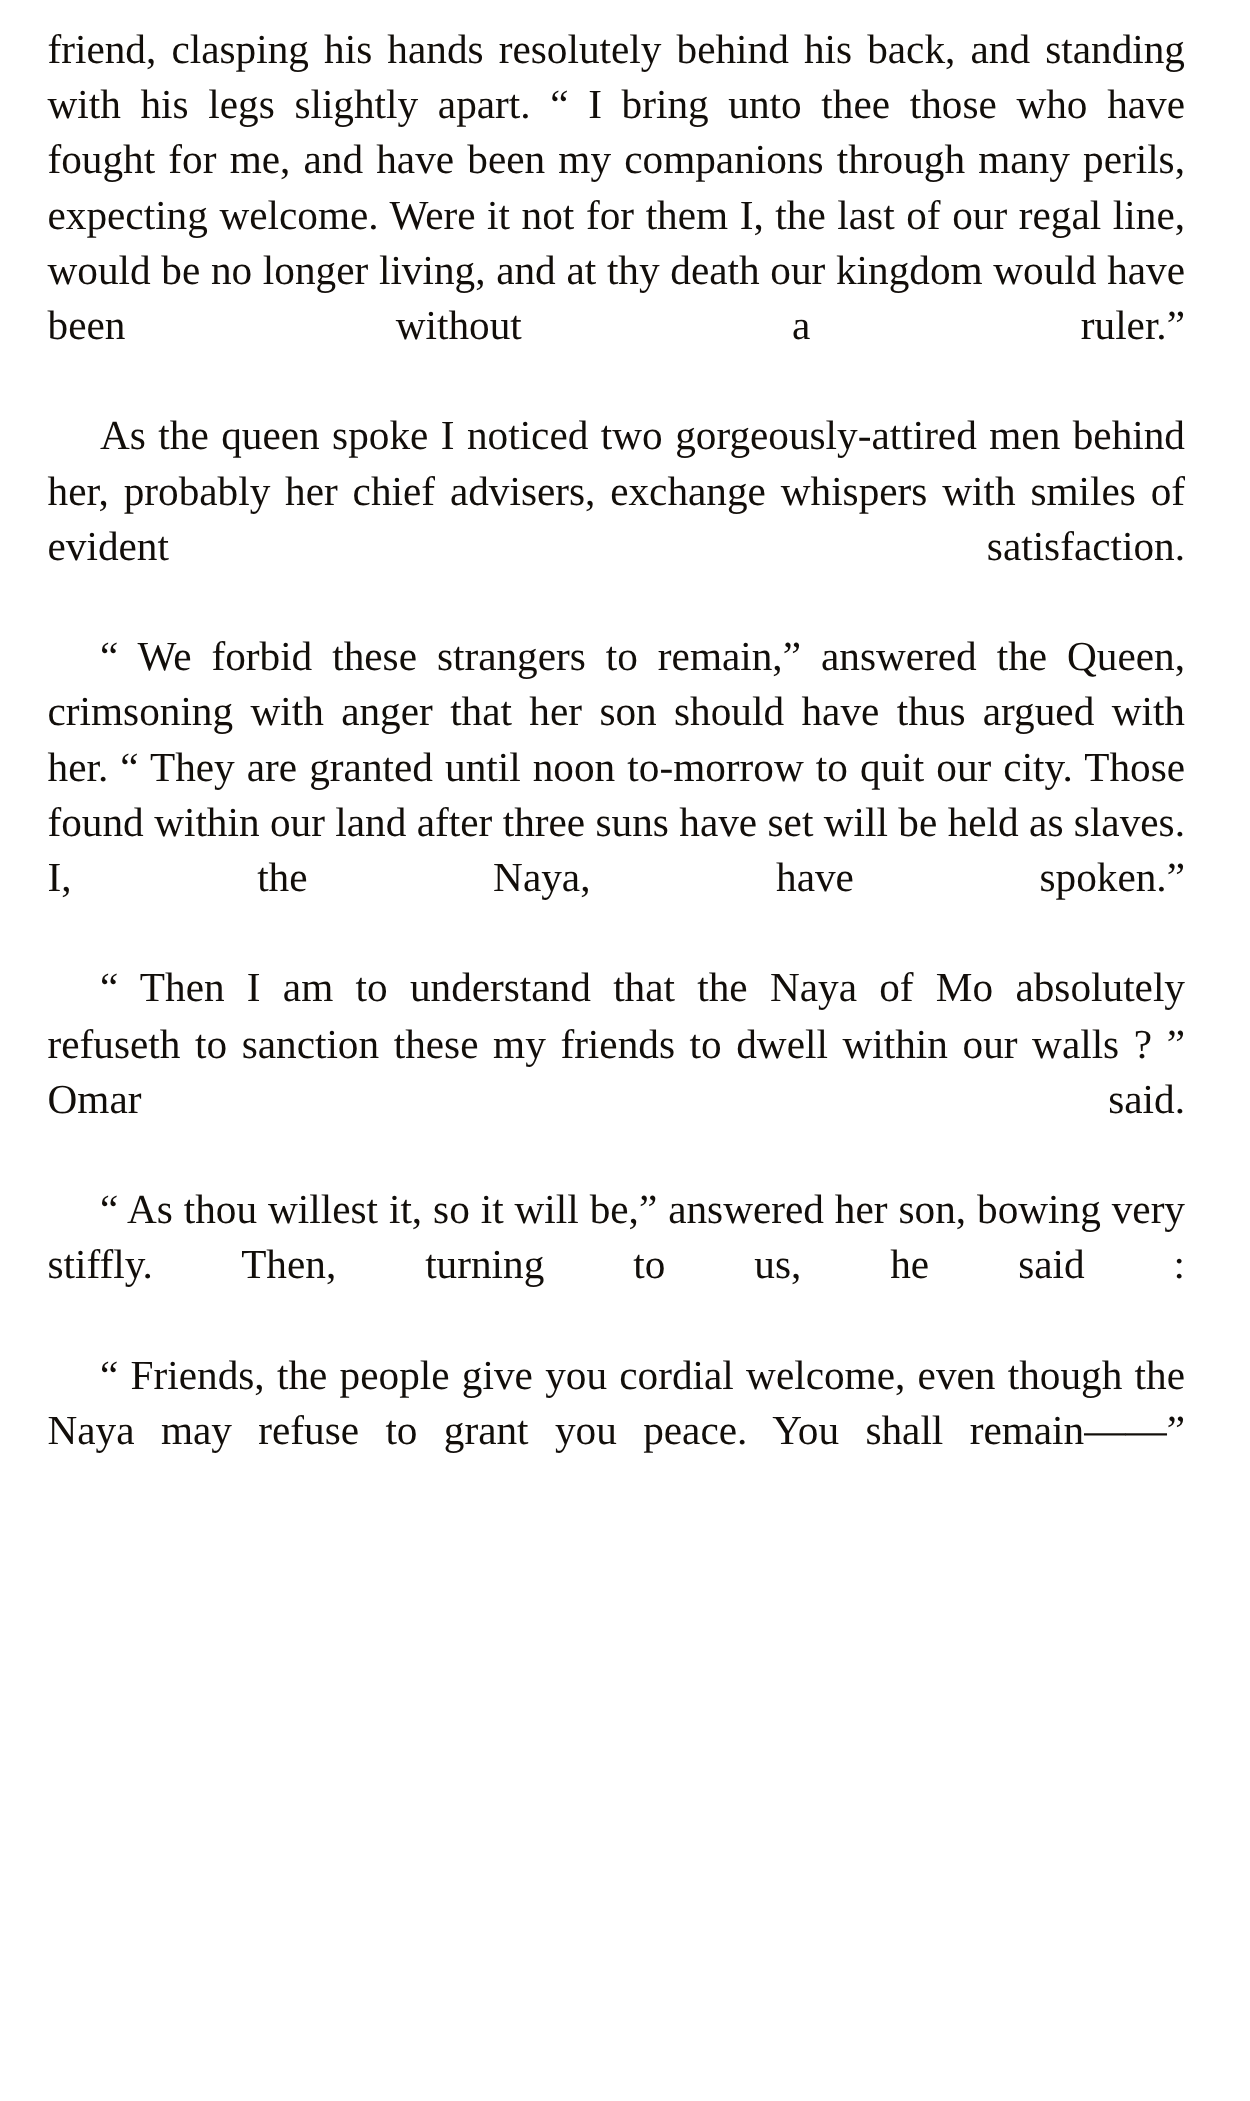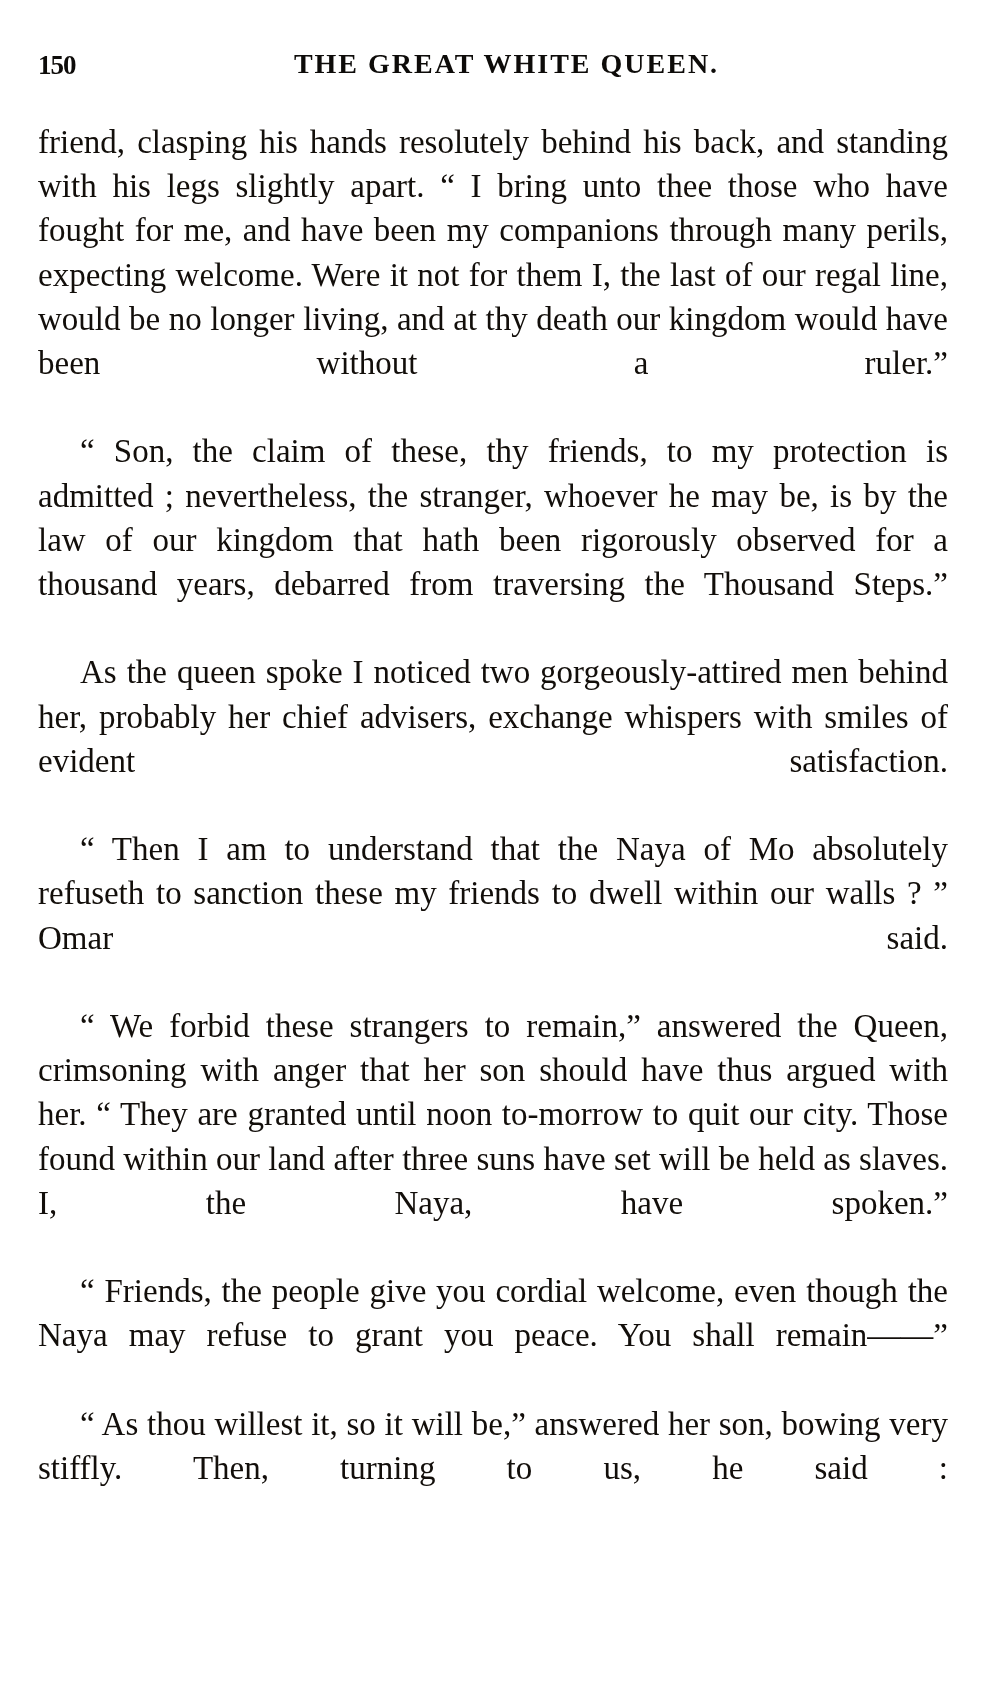--- a/index.html
+++ b/index.html
@@ -71,28 +71,23 @@
     content: "";
     display: inline-block;
     width: 100%;
   }
 </style>
 </head>
 <body>
 
 <div class="page">
 
-  <div class="header">
-    <div class="folio">150</div>
-    <div class="running-title">THE GREAT WHITE QUEEN.</div>
-  </div>
 
   <div class="body-text">
     <p class="para first">friend, clasping his hands resolutely behind his back, and standing with his legs slightly apart. “ I bring unto thee those who have fought for me, and have been my companions through many perils, expecting welcome. Were it not for them I, the last of our regal line, would be no longer living, and at thy death our kingdom would have been without a ruler.”</p>
-    <p class="para">“ Son, the claim of these, thy friends, to my protection is admitted ; nevertheless, the stranger, whoever he may be, is by the law of our kingdom that hath been rigorously observed for a thousand years, debarred from traversing the Thousand Steps.”</p>
     <p class="para">As the queen spoke I noticed two gorgeously-attired men behind her, probably her chief advisers, exchange whispers with smiles of evident satisfaction.</p>
+    <p class="para">“ We forbid these strangers to remain,” answered the Queen, crimsoning with anger that her son should have thus argued with her. “ They are granted until noon to-morrow to quit our city. Those found within our land after three suns have set will be held as slaves. I, the Naya, have spoken.”</p>
     <p class="para">“ Then I am to understand that the Naya of Mo absolutely refuseth to sanction these my friends to dwell within our walls ? ” Omar said.</p>
-    <p class="para">“ We forbid these strangers to remain,” answered the Queen, crimsoning with anger that her son should have thus argued with her. “ They are granted until noon to-morrow to quit our city. Those found within our land after three suns have set will be held as slaves. I, the Naya, have spoken.”</p>
+    <p class="para">“ As thou willest it, so it will be,” answered her son, bowing very stiffly. Then, turning to us, he said :</p>
     <p class="para">“ Friends, the people give you cordial welcome, even though the Naya may refuse to grant you peace. You shall remain——”</p>
-    <p class="para">“ As thou willest it, so it will be,” answered her son, bowing very stiffly. Then, turning to us, he said :</p>
   </div>
 
 </div>
 
 </body></html>

